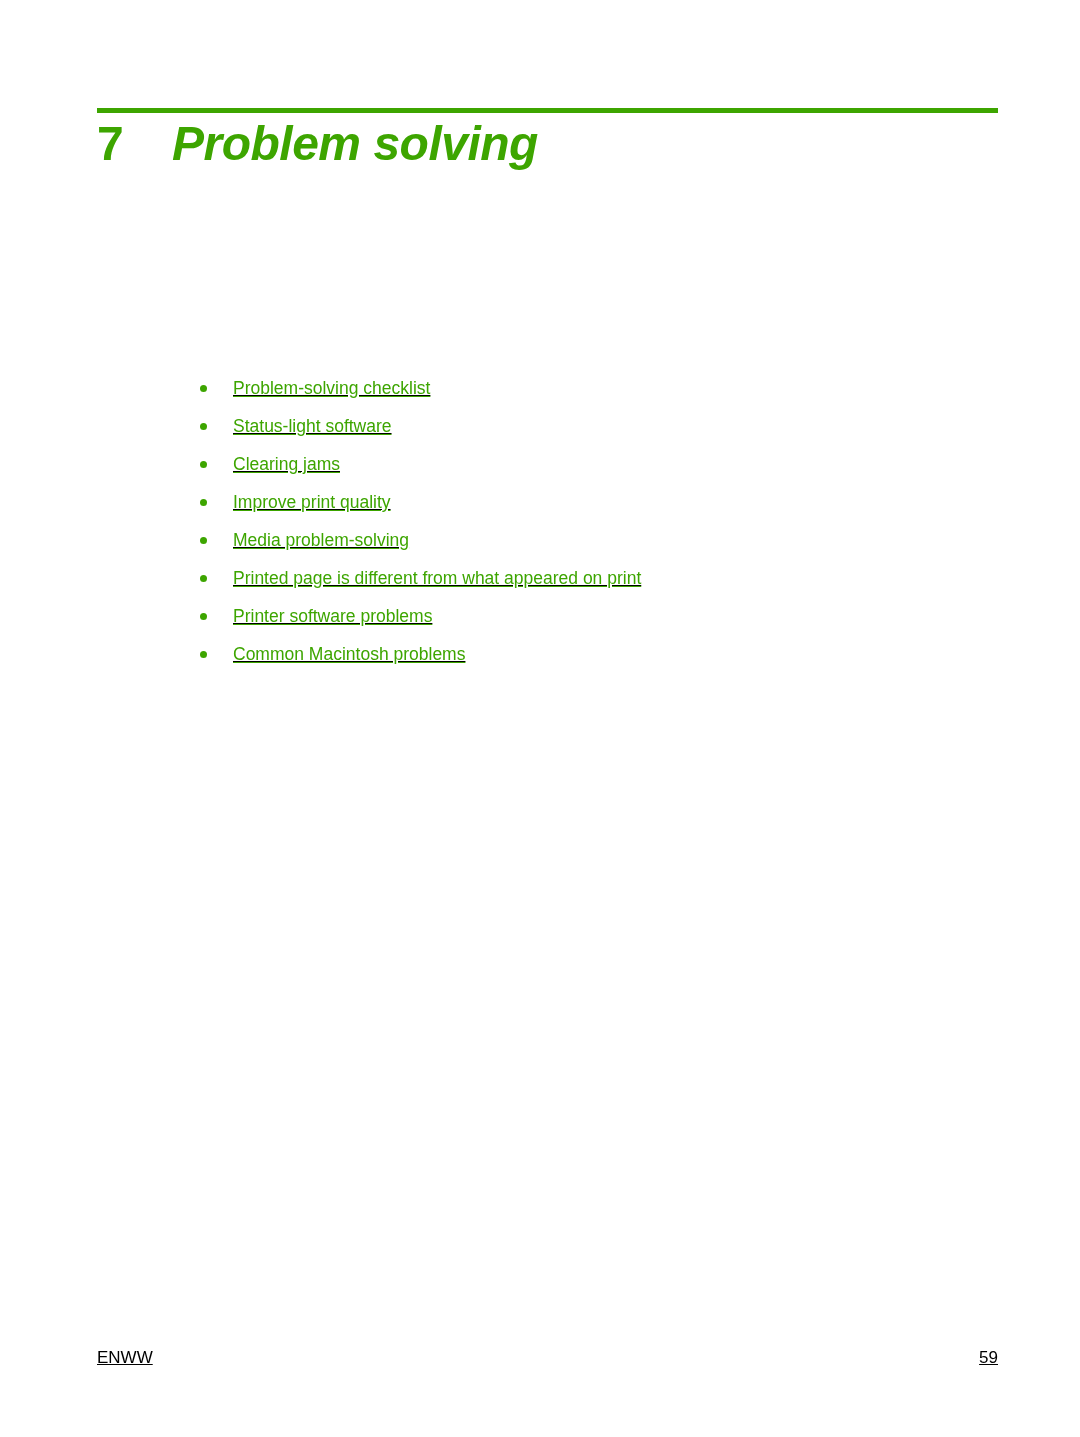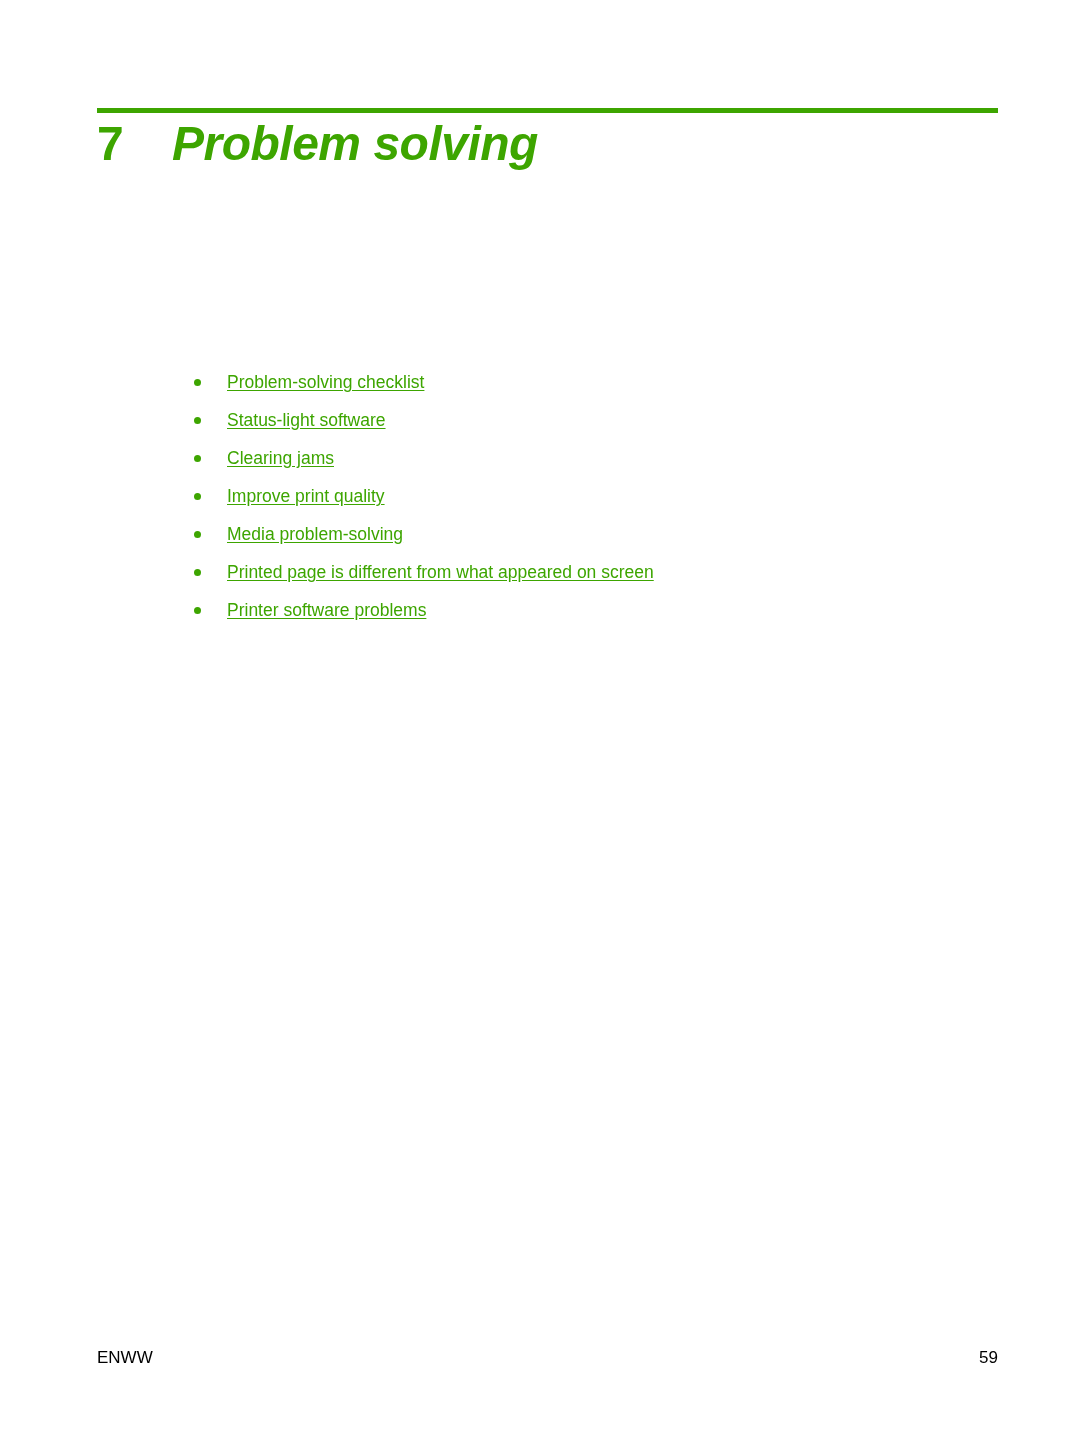--- a/index.html
+++ b/index.html
@@ -56,23 +56,24 @@
     flex: 0 1 auto;
     font-style: italic;
   }
 
   
   .toc-list {
     position: absolute;
     left: 186px;
     top: 364px;
     width: 800px;
-    margin: 8px;
+    margin: 14px;
     padding: 0;
     list-style: none;
+    text-decoration: underline;
   }
 
   .toc-item {
     position: relative;
     height: 38px;
     padding-left: 33px;
     display: flex;
     align-items: flex-start;
   }
 
@@ -101,20 +102,21 @@
     position: absolute;
     left: 97px;
     top: 1348px;
     width: 901px;
     display: flex;
     justify-content: space-between;
     align-items: baseline;
     color: #000000;
     font-size: 17px;
     line-height: 20px;
+    text-decoration: underline;
   }
 
   .footer-right {
     text-align: right;
   }
 </style>
 </head>
 <body>
 
 <div class="page">
@@ -142,25 +144,29 @@
     <li class="toc-item">
       <span class="toc-bullet"></span>
       <a class="toc-link">Improve print quality</a>
     </li>
     <li class="toc-item">
       <span class="toc-bullet"></span>
       <a class="toc-link">Media problem-solving</a>
     </li>
     <li class="toc-item">
       <span class="toc-bullet"></span>
-      <a class="toc-link">Printed page is different from what appeared on screen</a>
+      <a class="toc-link">Printed page is different from what appeared on print</a>
     </li>
     <li class="toc-item">
       <span class="toc-bullet"></span>
       <a class="toc-link">Printer software problems</a>
+    </li>
+    <li class="toc-item">
+      <span class="toc-bullet"></span>
+      <a class="toc-link">Common Macintosh problems</a>
     </li>
   </ul>
 
   <div class="footer">
     <span class="footer-left">ENWW</span>
     <span class="footer-right">59</span>
   </div>
 
 </div>
 

